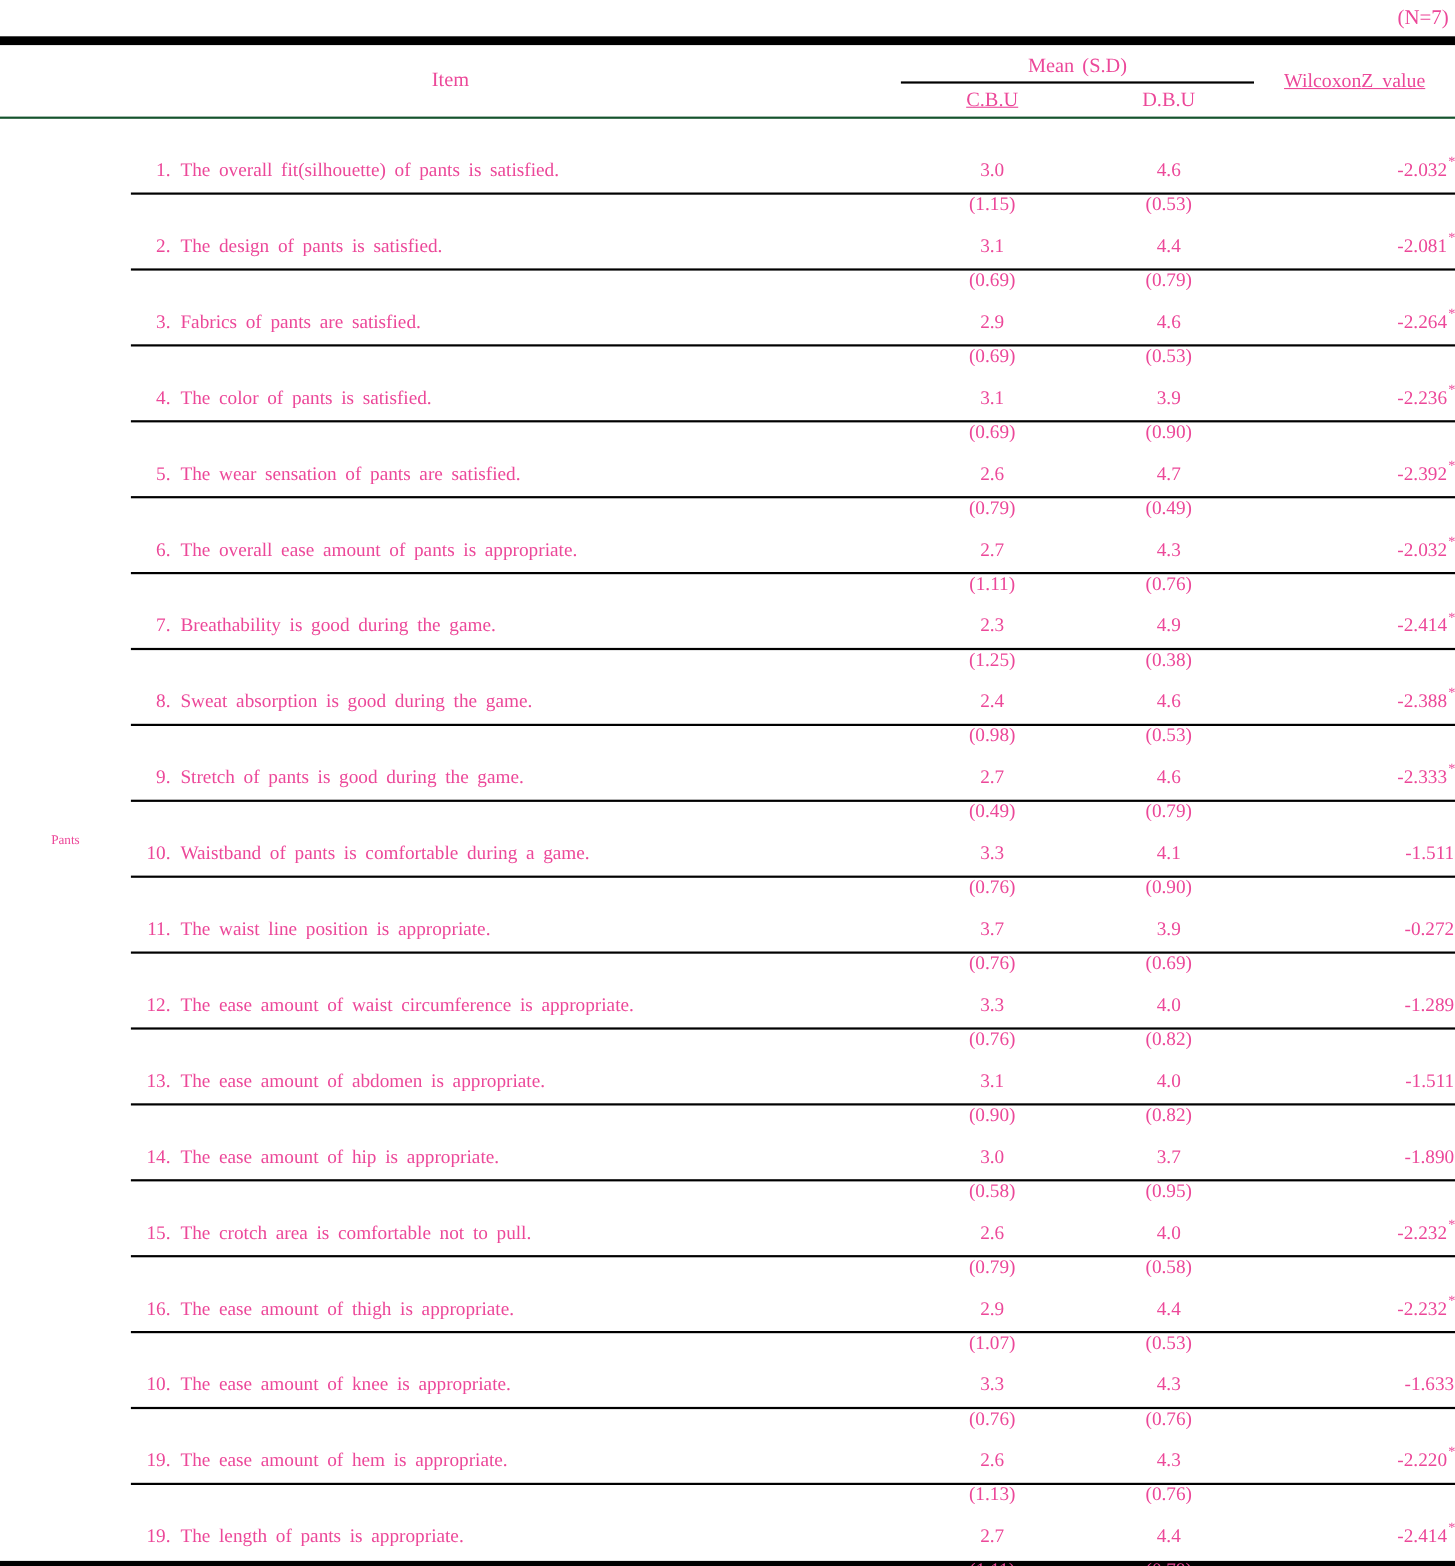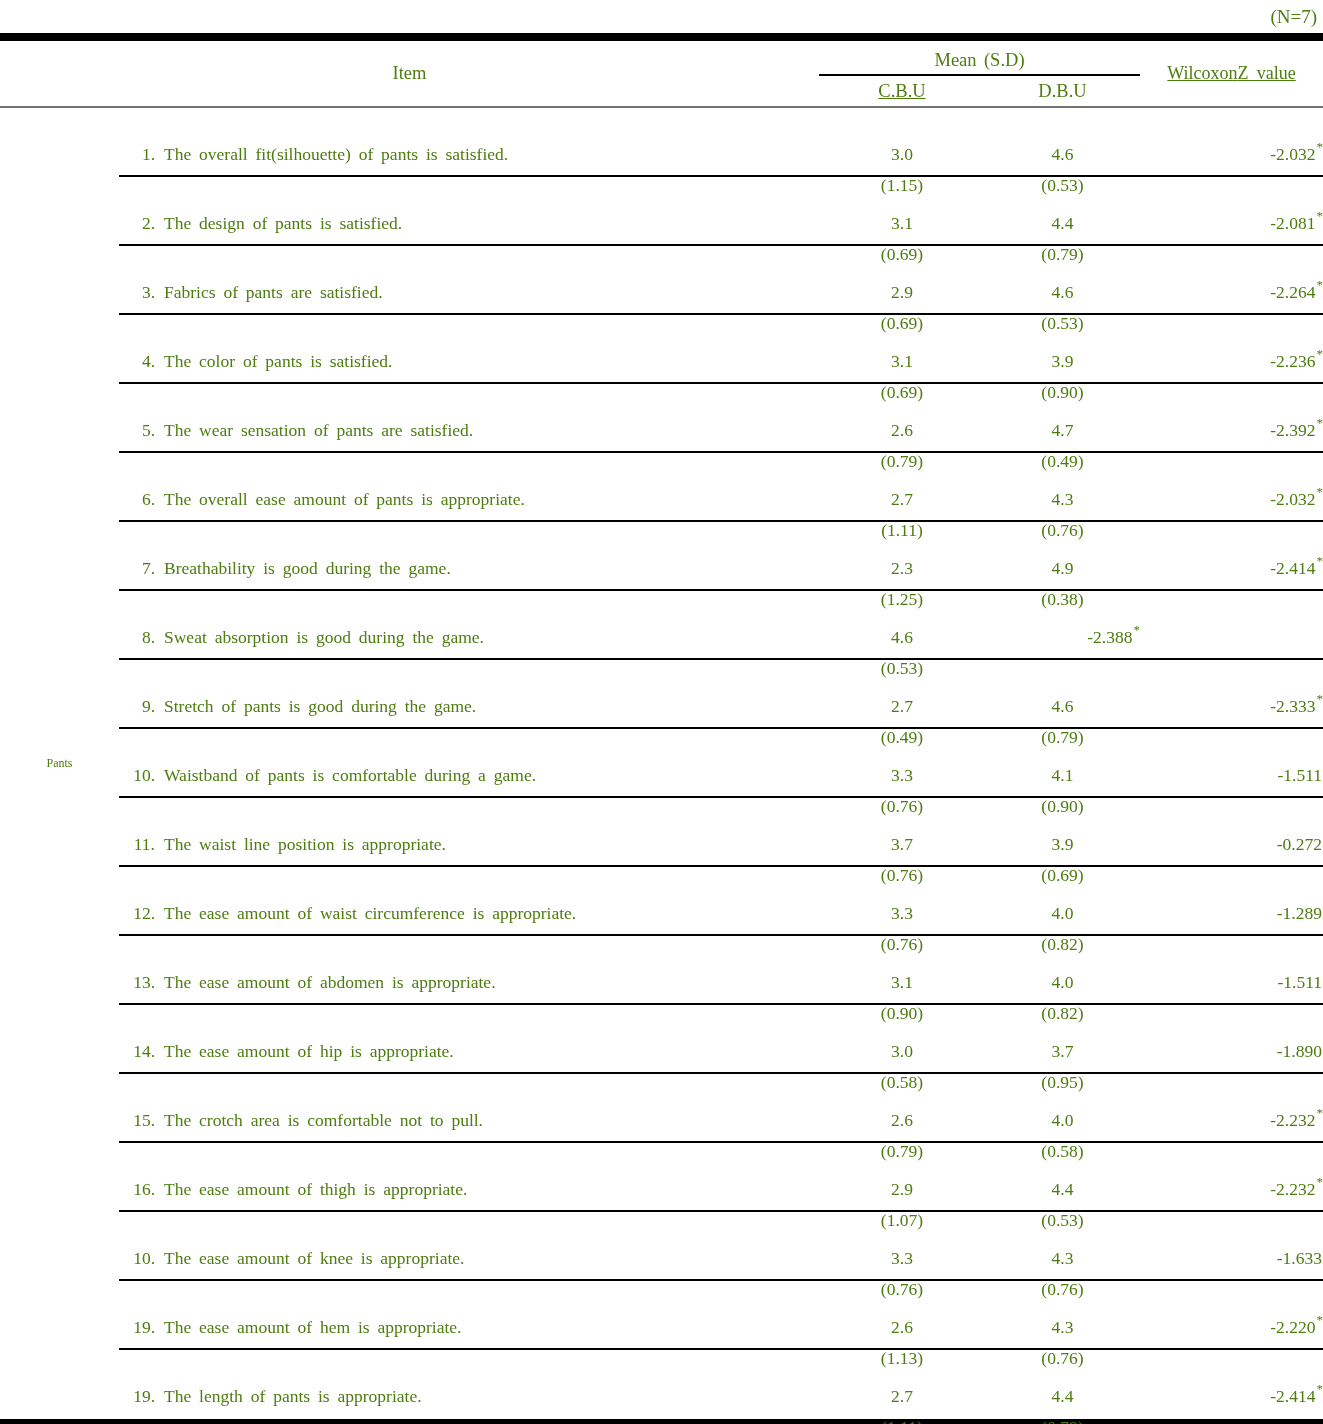--- a/index.html
+++ b/index.html
@@ -1,31 +1,31 @@
 <!DOCTYPE html>
 <html><head>
 <meta charset="utf-8">
 <style>
   html, body { margin: 0; padding: 0; background: #ffffff; }
   .page {
-    width: 1323px; height: 1424px; background: #ffffff; color: #4d7c0f;
+    width: 1323px; height: 1424px; background: #ffffff; color: #ec4899;
     font-family: "Liberation Serif", "DejaVu Serif", serif;
     position: relative; box-sizing: border-box; overflow: hidden;
   }
   .n-note {
     height: 33px; display: flex; align-items: center; justify-content: flex-end;
     padding-right: 6px; font-size: 19px; box-sizing: border-box;
   }
   .table { border-top: 8px solid #000; border-bottom: 8px solid #000; }
   .thead {
     display: grid;
     grid-template-columns: 119px 700px 166px 155px 1fr;
     grid-template-rows: 35px 30px;
     height: 65px;
-    border-bottom: 2px solid #737373;
+    border-bottom: 2px solid #14532d;
   }
   .item-h {
     grid-column: 1 / 3; grid-row: 1 / 3;
     display: flex; align-items: center; justify-content: center;
     font-size: 18.5px; word-spacing: 0.15em;
   }
   .mean-h {
     grid-column: 3 / 5; grid-row: 1;
     display: flex; align-items: flex-end; justify-content: center;
     font-size: 18.5px; border-bottom: 2px solid #000; padding-bottom: 3px;
@@ -227,20 +227,24 @@
       <span class="sig">*</span>
     </div>
   </div>
 
   <div class="row">
     <div class="item-cell">
       <span class="item-no">8.</span>
       <span class="item-text">Sweat absorption is good during the game.</span>
     </div>
     <div class="stat-cell">
+      <span>2.4</span>
+      <span>(0.98)</span>
+    </div>
+    <div class="stat-cell">
       <span>4.6</span>
       <span>(0.53)</span>
     </div>
     <div class="z-cell">
       <span>-2.388</span>
       <span class="sig">*</span>
     </div>
   </div>
 
   <div class="row">

